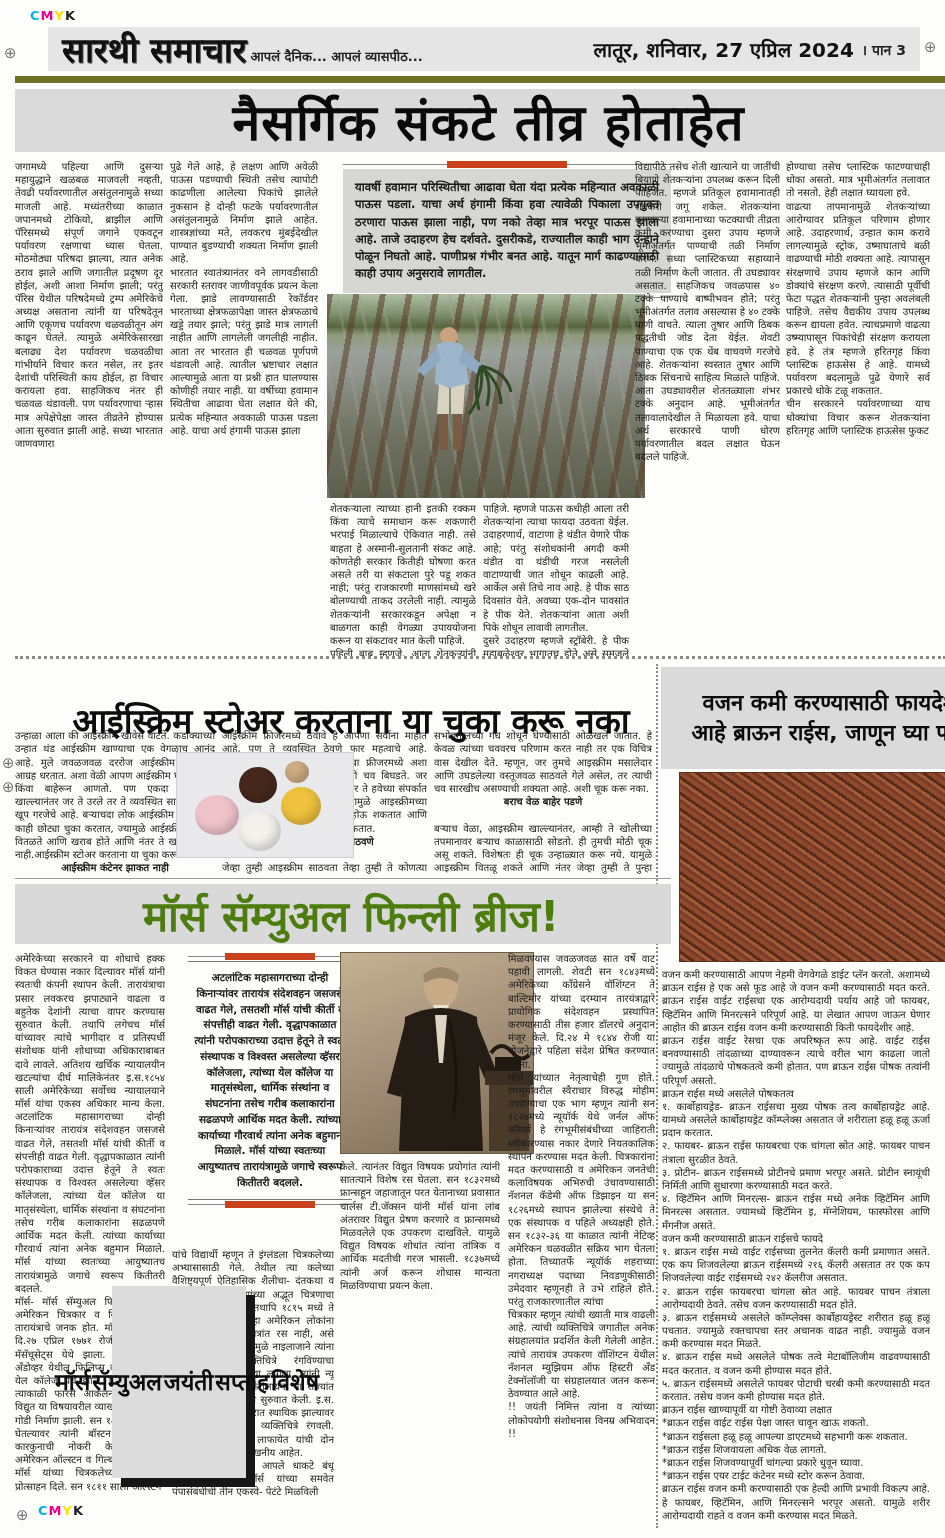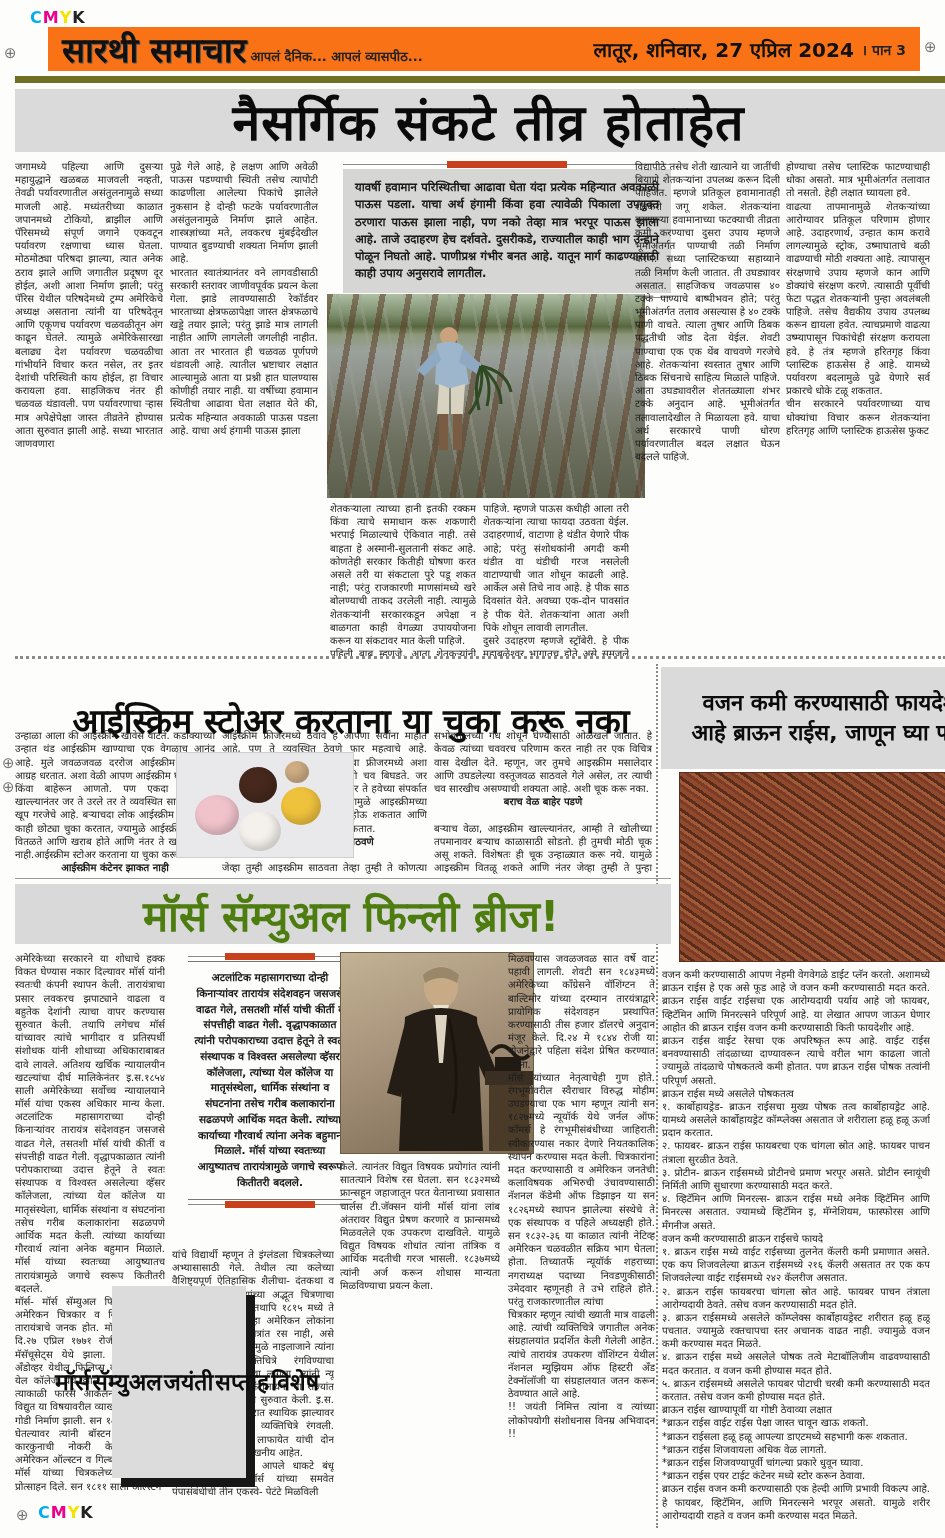--- a/index.html
+++ b/index.html
@@ -1,24 +1,24 @@
 <!DOCTYPE html>
 <html><head>
 <meta charset="utf-8">
 <style>
   html,body{margin:0;padding:0;background:#f6f6f4;}
   .page{position:relative;width:945px;height:1538px;margin:0 auto;background:#fdfdfb;
         font-family:"DejaVu Sans",sans-serif;color:#1c1c1c;overflow:hidden;}
   .abs{position:absolute;padding-left:16px;}
   
   .regmark{position:absolute;color:#777;font-size:15px;line-height:1;}
-  .cmyk{position:absolute;font-size:16px;font-weight:bold;letter-spacing:1px;}
+  .cmyk{position:absolute;font-size:13px;font-weight:bold;letter-spacing:1px;}
   .cmyk .c{color:#00aeef}.cmyk .m{color:#ec008c}.cmyk .y{color:#f5e400}.cmyk .k{color:#222}
   
-  .masthead{left:48px;top:27px;width:872px;height:44px;background:#f97316;
+  .masthead{left:48px;top:27px;width:872px;height:44px;background:#e5e5e5;
             display:flex;align-items:center;padding:0 14px;box-sizing:border-box;}
   .mast-title{font-size:34px;font-weight:900;color:#111;text-shadow:1px 1px 0 #555;white-space:nowrap;}
   .mast-tag{font-size:13px;font-weight:bold;color:#222;margin-left:4px;margin-top:14px;white-space:nowrap;}
   .mast-date{margin-left:auto;font-size:20px;font-weight:900;color:#111;white-space:nowrap;}
   .mast-page{font-size:14px;font-weight:700;color:#222;margin-left:8px;}
   .olive-rule{left:15px;top:76px;width:915px;height:7px;background:#6f7023;}
   
   .lead-band{left:15px;top:89px;width:915px;height:63px;background:#dadada;
              display:flex;align-items:center;justify-content:center;}
   .lead-headline{font-size:50px;font-weight:900;color:#0a0a0a;letter-spacing:1px;}

